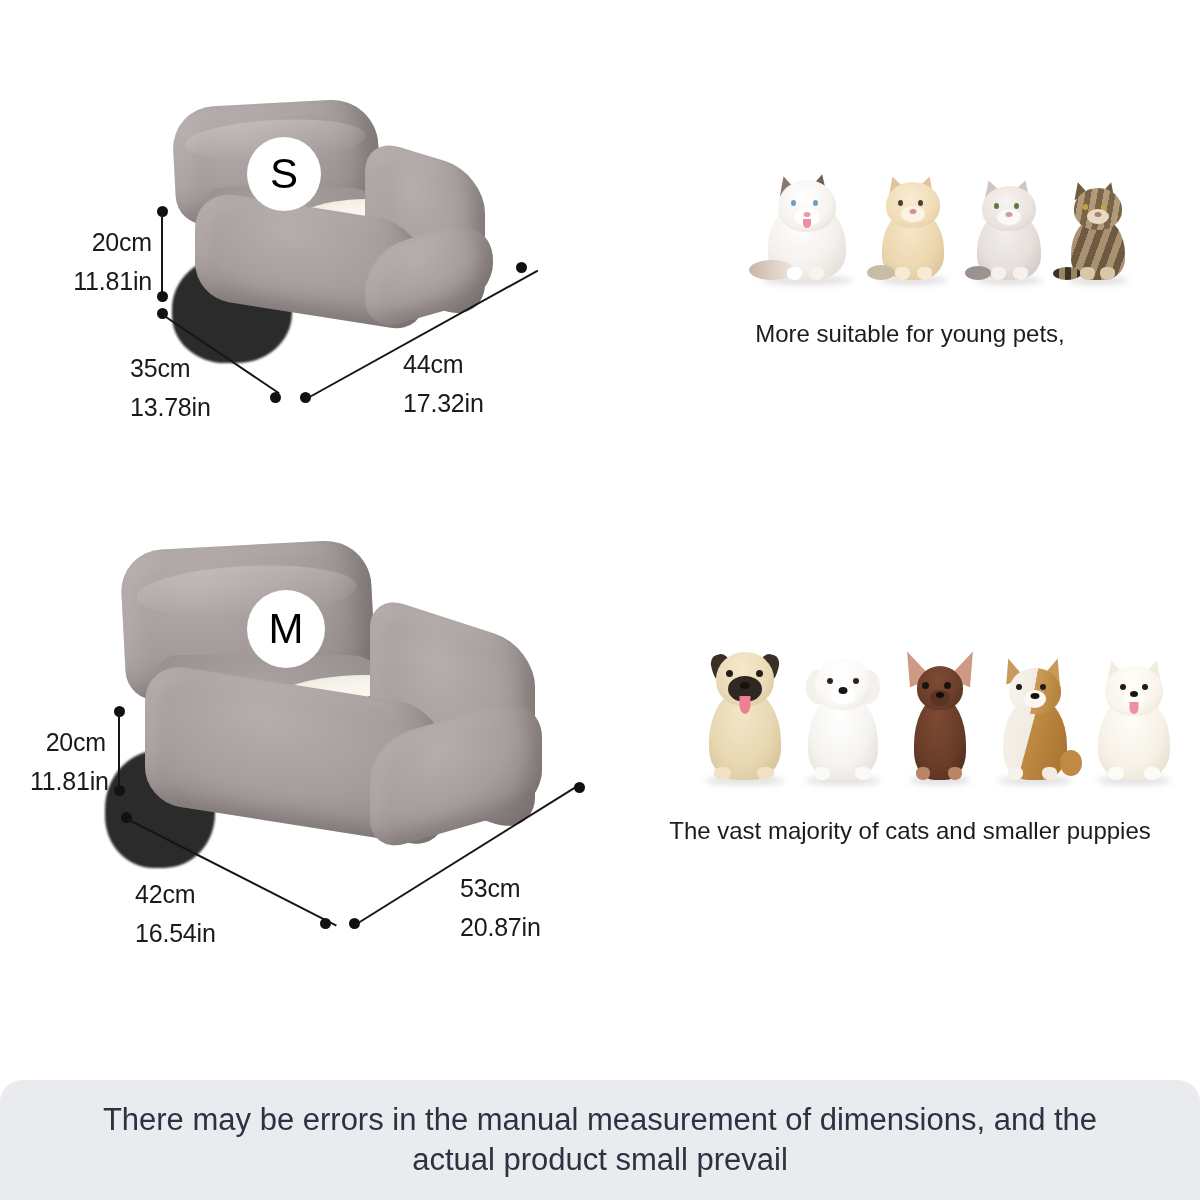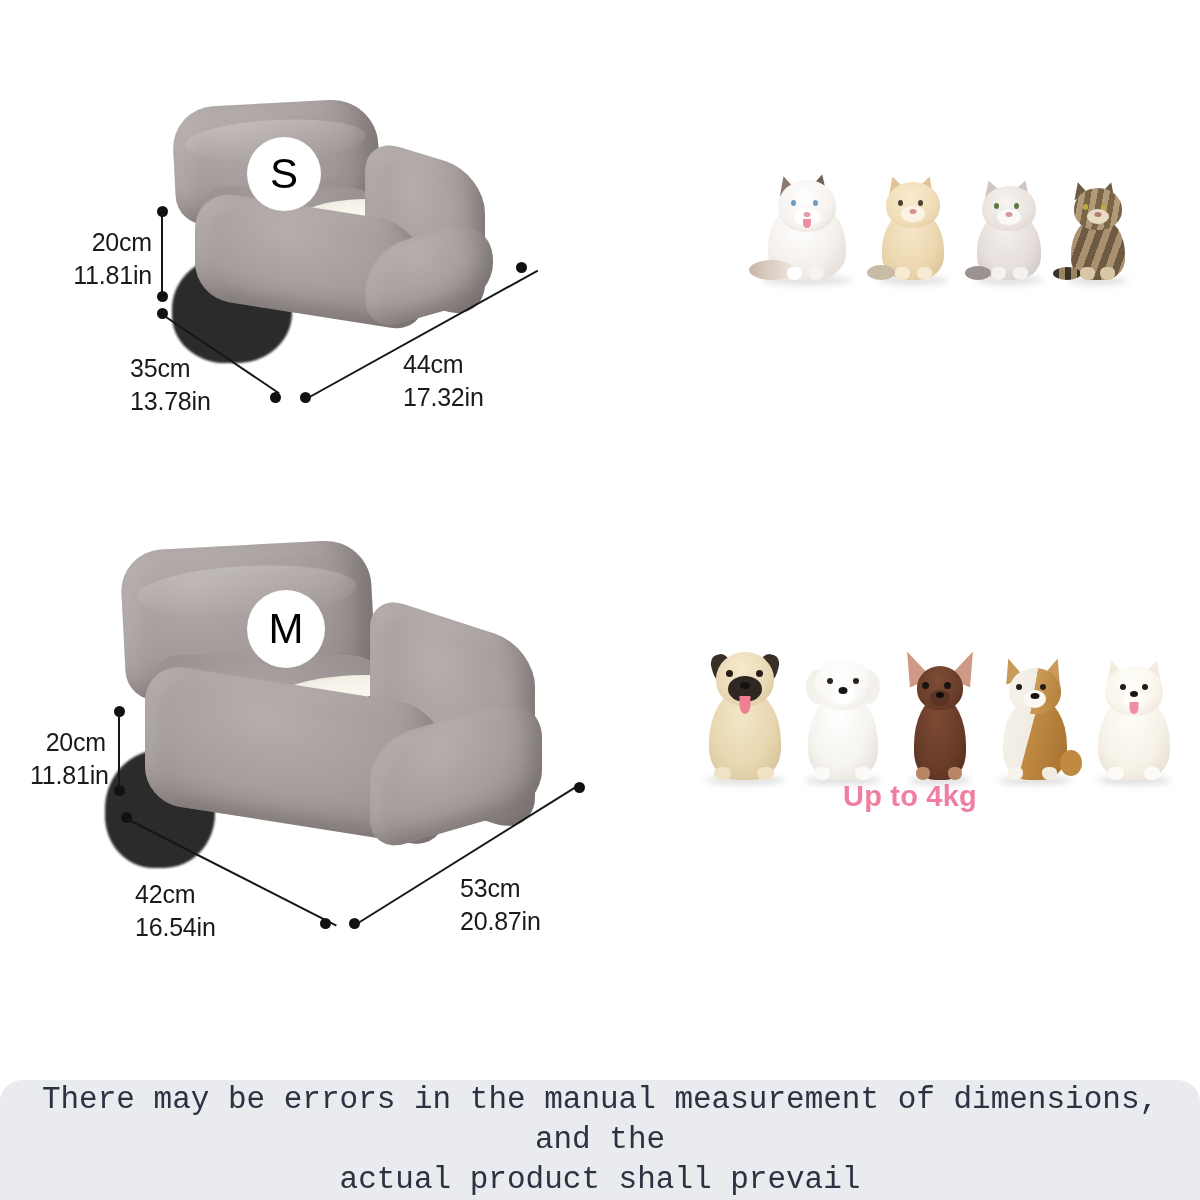--- a/index.html
+++ b/index.html
@@ -20,21 +20,21 @@
   .abs { position: absolute; }
   .dim-text {
     position: absolute;
     font-family: "Liberation Sans", sans-serif;
     font-size: 25px;
     line-height: 1.32;
     color: #1a1a1a;
     white-space: nowrap;
     letter-spacing: -0.2px;
   }
-  .dim-text .l2 { display: block; }
+  .dim-text .l2 { display: block; margin-top: 6px; }
 
   .dot {
     position: absolute;
     width: 11px;
     height: 11px;
     border-radius: 50%;
     background: #111111;
   }
   .leader {
     position: absolute;
@@ -223,21 +223,21 @@
     width: 1200px;
     height: 120px;
     background: #e9ebee;
     border-radius: 22px 22px 0 0;
     display: flex;
     align-items: center;
     justify-content: center;
   }
   .footer-text {
     text-align: center;
-    font-family: Liberation Mono, monospace;
+    font-family: Liberation Sans, sans-serif;
     font-size: 31px;
     line-height: 1.30;
     color: #2b3242;
     max-width: 1120px;
   }
 </style>
 </head>
 <body>
 
 <div class="abs" style="left:0;top:0;width:1200px;height:470px;">
@@ -342,20 +342,21 @@
       <div class="eye" style="left:22px;top:28px;background:#c2a63f;"></div>
       <div class="eye" style="left:40px;top:28px;background:#c2a63f;"></div>
       <div class="muzzle" style="top:33px;width:22px;height:15px;background:#e8dcc5;"></div>
       <div class="nose" style="top:36px;background:#b37c74;"></div>
       <div class="paw" style="left:19px;background:#d9c7a6;"></div>
       <div class="paw" style="left:39px;background:#d9c7a6;"></div>
     </div>
   </div>
 
 
+  <div class="desc" style="left:640px;top:320px;width:540px;font-size:24px;">More suitable for young pets,</div>
 </div>
 
 <div class="abs" style="left:0;top:470px;width:1200px;height:590px;">
 
   <div class="product" style="left:95px;top:65px;width:520px;height:400px;">
     <div class="prod-shadow" style="left:10px;top:215px;width:110px;height:118px;"></div>
     <div class="back-rest" style="left:28px;top:10px;width:250px;height:150px;transform:rotate(-3deg);"></div>
     <div class="back-lower" style="left:60px;top:120px;width:235px;height:110px;"></div>
     <div class="cushion-fleece" style="left:150px;top:140px;width:250px;height:105px;"></div>
     <div class="strap" style="left:160px;top:190px;width:130px;height:12px;transform:rotate(-9deg);"></div>
@@ -466,22 +467,22 @@
       <div class="eye" style="left:28px;top:30px;width:6px;height:6px;background:#221b16;"></div>
       <div class="eye" style="left:50px;top:30px;width:6px;height:6px;background:#221b16;"></div>
       <div class="muzzle" style="top:36px;width:22px;height:18px;background:#fffdf8;"></div>
       <div class="nose" style="top:37px;width:8px;height:6px;background:#1a1511;"></div>
       <div class="tongue" style="top:48px;width:9px;height:12px;background:#ef8ea2;"></div>
       <div class="paw" style="left:16px;width:16px;background:#fdfbf6;"></div>
       <div class="paw" style="left:52px;width:16px;background:#fdfbf6;"></div>
     </div>
   </div>
 
-  <div class="weight-line" style="left:640px;top:310px;width:540px;font-size:29px;color:#ef7ea0;">Up to 4kg</div>
-
+
+  <div class="desc" style="left:620px;top:347px;width:580px;font-size:24px;">The vast majority of cats and smaller puppies</div>
 </div>
 
 <div class="footer">
   <div class="footer-text">
     <div>There may be errors in the manual measurement of dimensions, and the</div>
-    <div>actual product shall prevail</div>
+    <div>actual product small prevail</div>
   </div>
 </div>
 
 </body></html>

